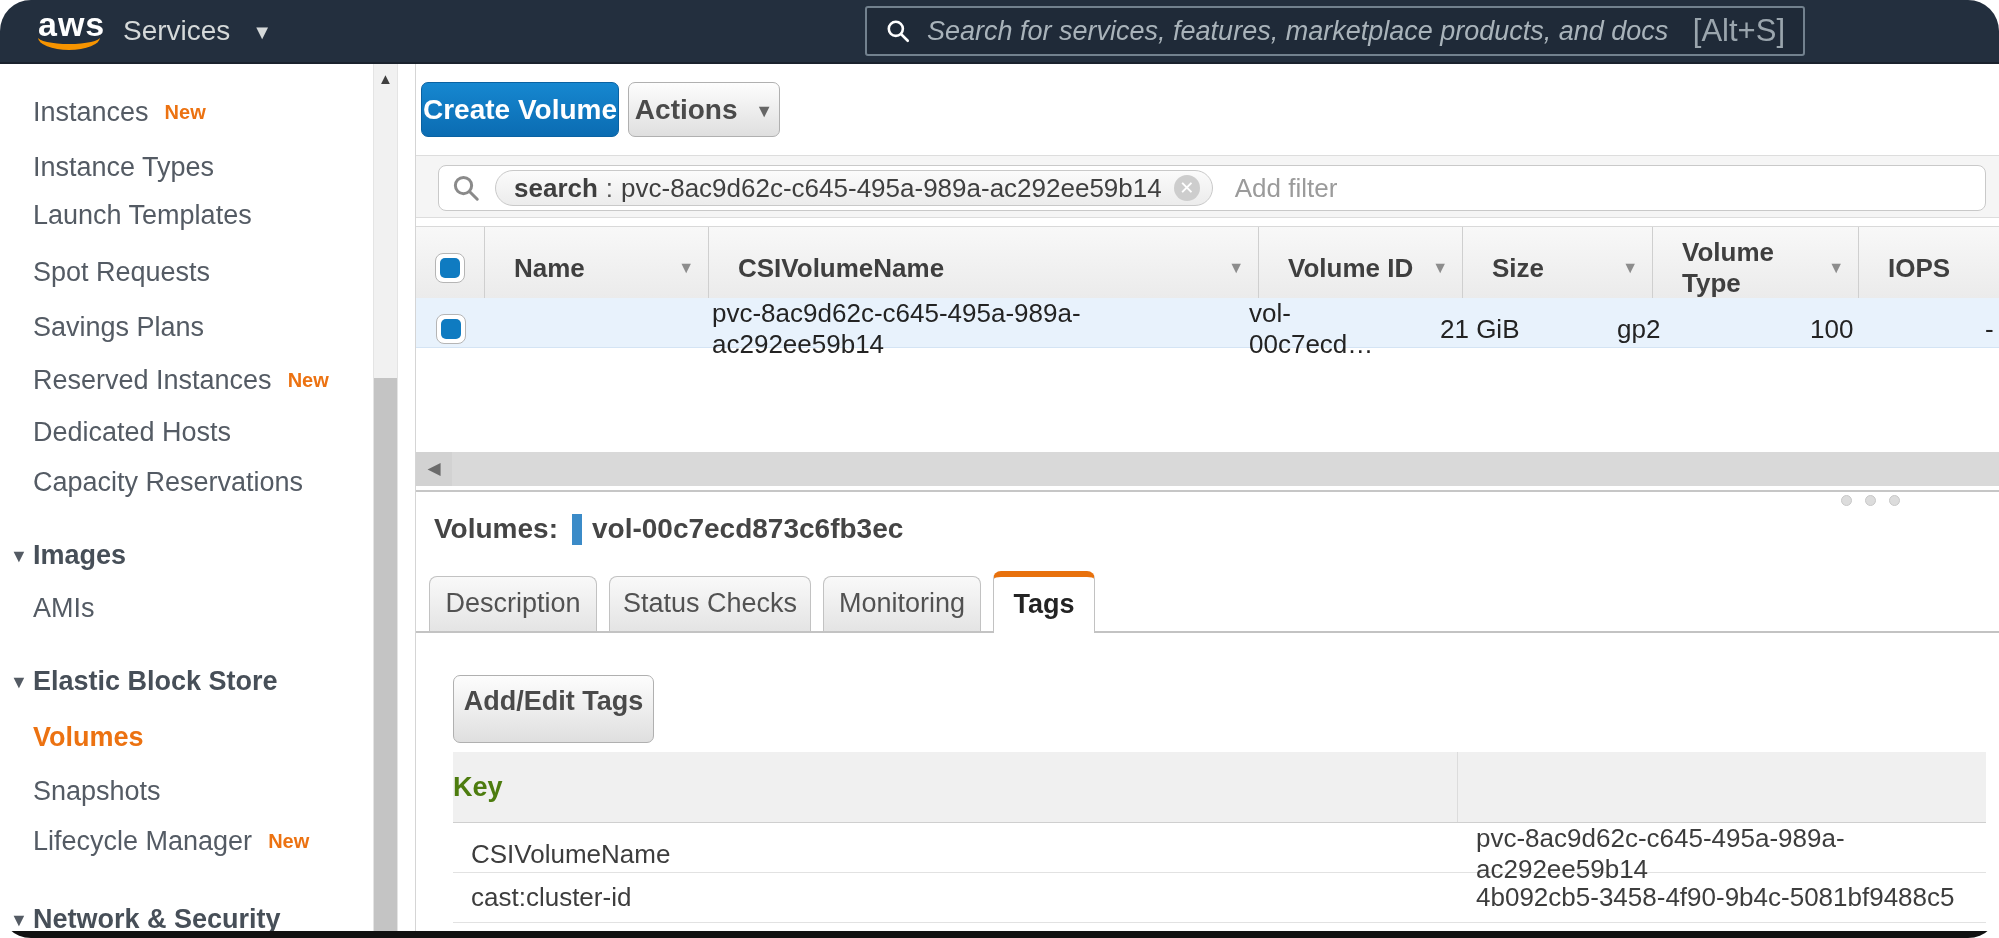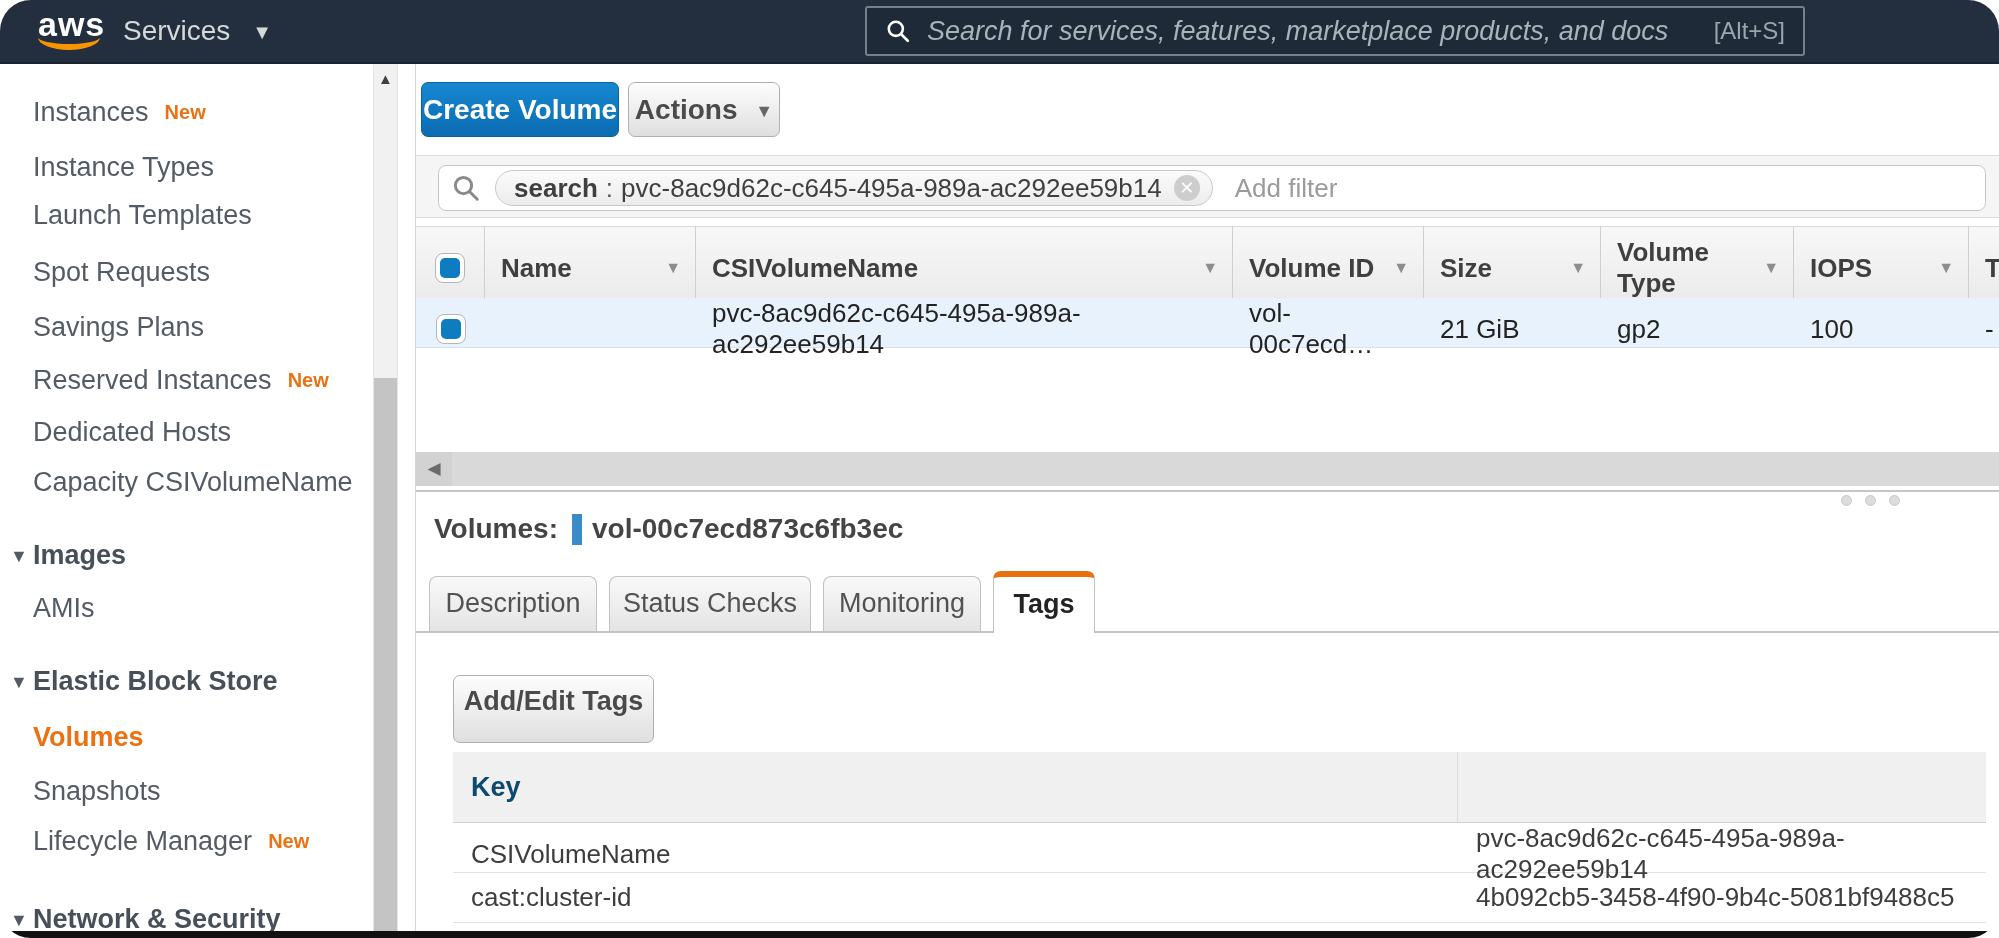--- a/index.html
+++ b/index.html
@@ -16,21 +16,21 @@
             border-bottom:6px solid #f79400; border-radius:0 0 55% 55% / 0 0 100% 100%; }
   .services { position:absolute; left:123px; top:0; height:62px; line-height:62px;
             color:#d5d9d9; font-size:28px; cursor:pointer; }
   .services .caret { display:inline-block; margin-left:14px; font-size:20px; color:#d5d9d9; vertical-align:1px; }
   .nav-search { position:absolute; left:865px; top:6px; width:940px; height:50px;
             background:#1f2a38; border:2px solid #72818e; border-radius:3px;
             display:flex; align-items:center; padding:16px 18px; }
   .nav-search .mag { width:26px; height:26px; color:#ffffff; flex:0 0 auto; }
   .nav-search .ph { margin-left:16px; color:#a9b3ba; font-size:27px; font-style:italic; flex:1 1 auto;
             white-space:nowrap; overflow:hidden; }
-  .nav-search .kbd { color:#9aa5ad; font-size:24px; flex:0 0 auto; }
+  .nav-search .kbd { color:#9aa5ad; font-size:31px; flex:0 0 auto; }
 
   
   .sidebar { position:absolute; left:0; top:64px; width:415px; height:867px; background:#fff; }
   .side-item { position:absolute; left:33px; height:54px; line-height:54px; font-size:27px;
             color:#545b64; cursor:pointer; white-space:nowrap; }
   .side-item.section { left:10px; font-weight:bold; color:#474f58; cursor:pointer; }
   .side-item.section .sec-caret { display:inline-block; width:23px; font-size:18px; color:#545b64; vertical-align:2px; }
   .side-item.active-link { color:#ec7211; font-weight:bold; }
   .new-badge { color:#ec7211; font-weight:bold; font-size:20px; margin-left:16px; vertical-align:2px; }
 
@@ -67,21 +67,21 @@
   .filter-pill .fname { font-weight:bold; }
   .filter-pill .fsep { margin:0 8px; color:#555; }
   .filter-pill .fclose { display:inline-block; width:26px; height:26px; margin-left:12px; border-radius:50%;
           background:#cdcdcd; color:#fff; font-size:18px; line-height:26px; text-align:center; cursor:pointer; }
   .add-filter { margin-left:22px; color:#9b9b9b; font-size:26px; }
 
   
   .vgrid { display:grid; grid-template-columns:69px 211px 537px 191px 177px 193px 175px 1fr; }
   .vhead { position:absolute; left:0; top:162px; width:1584px; height:84px;
           background:linear-gradient(#f8f8f8,#e9e9e9);
-          border-top:1px solid #d9d9d9; border-bottom:1px solid #bfbfbf; }
+          border-top:1px solid #d9d9d9; border-bottom:1px solid #bfbfbf;gap:13px; }
   .vhead .cell { position:relative; display:flex; align-items:center; padding:0 14px 0 16px;
           font-size:26px; font-weight:bold; color:#3f3f3f; border-right:1px solid #cfcfcf; height:100%; }
   .vhead .cell.last { border-right:none; }
   .vhead .sort { margin-left:auto; color:#8d8d8d; font-size:16px; font-weight:normal; }
   .vrow { position:absolute; left:0; top:234px; width:1584px; height:50px;
           background:#e8f2fc; border-bottom:1px solid #d4e4f4; cursor:pointer; }
   .vrow .cell { display:flex; align-items:center; padding:0 14px 0 16px; font-size:26px; color:#232323; height:100%; }
   .cb-cell { display:flex; align-items:center; justify-content:center; height:100%; }
   .checkbox { width:30px; height:30px; background:#fff; border:1px solid #b5b5b5; border-radius:8px;
           display:flex; align-items:center; justify-content:center; cursor:pointer; }
@@ -112,21 +112,21 @@
   .tab.active { top:507px; height:62px; line-height:55px; background:#ffffff;
           border-top:6px solid #e8710d; font-weight:bold; color:#232323; z-index:3; }
   .tab.t3 { left:577px; width:102px; }
   .tab-underline { position:absolute; left:0; top:567px; width:1584px; height:2px; background:#c3c3c3; z-index:2; }
 
   
   .btn-addtags { position:absolute; left:37px; top:611px; width:201px; height:68px; line-height:51px; font-size:27px; }
   .tags-table { position:absolute; left:37px; top:688px; width:1533px; }
   .tags-head { display:grid; grid-template-columns:1005px 1fr; height:71px; background:#f0f0f0;
           border-bottom:1px solid #cfcfcf; }
-  .tags-head .cell { display:flex; align-items:center; padding-left:18px; font-size:27px; font-weight:bold; color:#0c4a6e; }
+  .tags-head .cell { display:flex; align-items:center; font-size:27px; font-weight:bold; color:#4d7c0f; }
   .tags-head .cell.key { border-right:1px solid #dcdcdc; }
   .tags-row { display:grid; grid-template-columns:1005px 1fr; height:50px; border-bottom:1px solid #e2e2e2; background:#fff; }
   .tags-row .cell { display:flex; align-items:center; padding-left:18px; font-size:26px; color:#3d3d3d; }
 
   .bottom-bar { position:absolute; left:0; top:931px; width:1999px; height:7px; background:#111; }
 </style>
 </head>
 <body>
 
 <div class="screen">
@@ -155,21 +155,21 @@
       <span>Instances</span><span class="new-badge">New</span>
     </div>
     <div class="side-item" style="top:124px"><span>Launch Templates</span></div>
     <div class="side-item" style="top:76px"><span>Instance Types</span></div>
     <div class="side-item" style="top:181px"><span>Spot Requests</span></div>
     <div class="side-item" style="top:236px"><span>Savings Plans</span></div>
     <div class="side-item" style="top:289px">
       <span>Reserved Instances</span><span class="new-badge">New</span>
     </div>
     <div class="side-item" style="top:341px"><span>Dedicated Hosts</span></div>
-    <div class="side-item" style="top:391px"><span>Capacity CSIVolumeName</span></div>
+    <div class="side-item" style="top:391px"><span>Capacity Reservations</span></div>
 
     <div class="side-item section" style="top:464px">
       <span class="sec-caret">▼</span><span>Images</span>
     </div>
     <div class="side-item" style="top:517px"><span>AMIs</span></div>
 
     <div class="side-item section" style="top:590px">
       <span class="sec-caret">▼</span><span>Elastic Block Store</span>
     </div>
     <div class="side-item active-link" style="top:646px"><span>Volumes</span></div>

